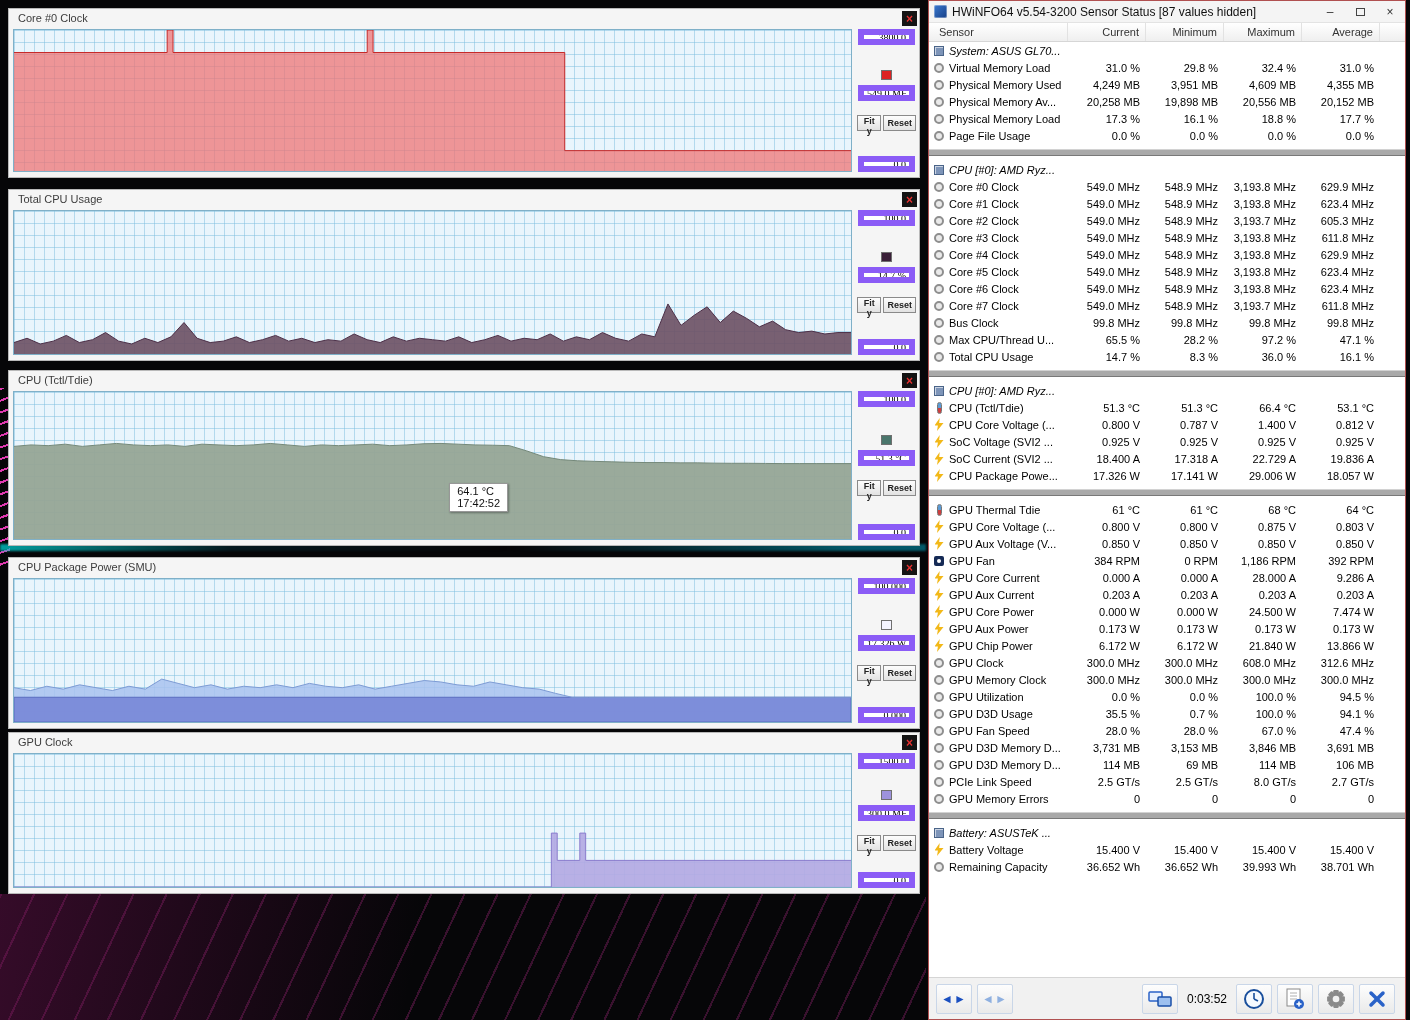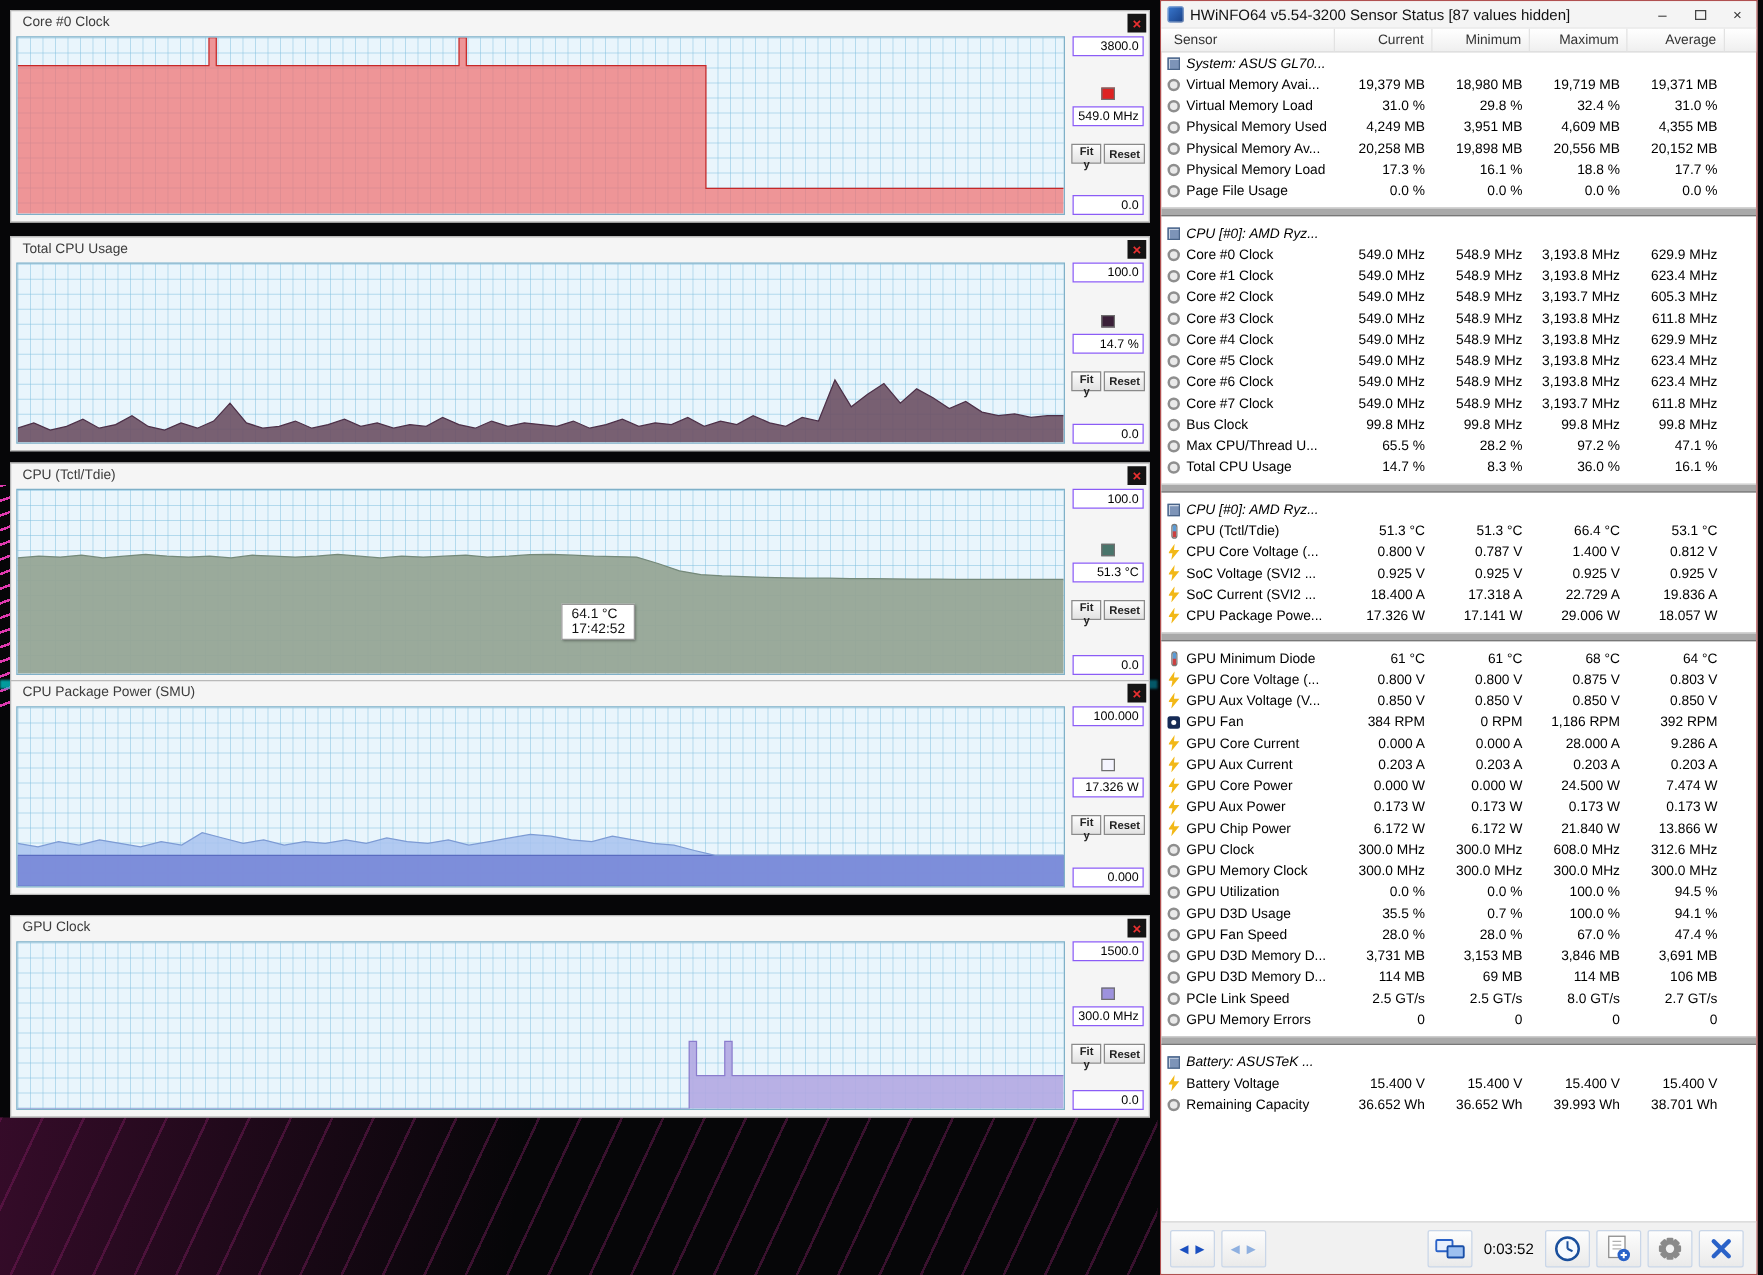--- a/index.html
+++ b/index.html
@@ -24,22 +24,22 @@
   .gp-close { position:absolute; top:2px; right:2px; width:15px; height:15px; background:#141414;
     display:flex; align-items:center; justify-content:center; cursor:pointer; }
   .gp-close-x { color:#e83030; font-size:12px; font-weight:bold; line-height:1; }
   .gp-body { position:absolute; top:20px; left:4px; right:3px; bottom:5px; display:flex; }
   .gp-plot { flex:1; position:relative; border:1px solid #7fb0c8; background-color:#e9f5fc;
     background-image:linear-gradient(to right, rgba(125,190,222,.5) 1px, transparent 1px),
                      linear-gradient(to bottom, rgba(125,190,222,.5) 1px, transparent 1px);
     background-size:10px 12px; overflow:hidden; }
   .graph-svg { position:absolute; left:0; top:0; width:100%; height:100%; display:block; }
   .gp-side { width:64px; display:flex; flex-direction:column; align-items:center; padding-left:5px; }
-  .gp-box { width:57px; height:16px; font-size:10px; font-family:Liberation Sans, sans-serif; text-align:right;
-    border:1px solid #8b5cf6; background:#fff; padding:0 3px; }
+  .gp-box { width:57px; height:16px; font-size:10px; font-family:Liberation Serif, serif; text-align:right;
+    border:6px solid #8b5cf6; background:#fff; padding:0 3px; }
   .gp-legend { width:11px; height:10px; border:1px solid #6f6f6f; margin-top:auto; }
   .gp-cur { margin-top:5px; }
   .gp-btns { margin-top:14px; display:flex; gap:2px; }
   .gp-btn { font-size:9px; font-family:inherit; height:16px; padding:0 3px; color:#222;
     border:1px solid #8a8a8a; background:linear-gradient(#fdfdfd,#e2e2e2); cursor:pointer;font-weight:bold; }
   .gp-min { margin-top:auto; }
   .graph-tooltip { position:absolute; background:#fff; border:1px solid #979797; z-index:6;
     box-shadow:1px 1px 2px rgba(0,0,0,.35); font-size:11px; color:#111; padding:1px 7px 2px 7px; white-space:nowrap; }
 
   
@@ -172,21 +172,21 @@
         <input class="gp-box gp-cur" readonly="" value="51.3 °C" style="">
         <div class="gp-btns">
           <button class="gp-btn">Fit y</button>
           <button class="gp-btn">Reset</button>
         </div>
         <input class="gp-box gp-min" readonly="" value="0.0" style="">
       </div>
     </div>
   </div>
 
-  <div class="graph-panel" style="top:544px;height:172px">
+  <div class="graph-panel" style="top:557px;height:172px">
     <div class="gp-title">CPU Package Power (SMU)</div>
     <div class="gp-close">
         <span class="gp-close-x">×</span>
       </div>
     <div class="gp-body">
       <div class="gp-plot">
         <svg class="graph-svg" viewBox="0 0 100 100" preserveAspectRatio="none">
             <polygon points="0,100 0.00,76.00 1.96,78.00 3.92,75.00 5.88,77.00 7.84,74.00 9.80,76.00 11.76,78.00 13.73,75.00 15.69,77.00 17.65,70.00 19.61,73.00 21.57,76.00 23.53,74.00 25.49,77.00 27.45,75.00 29.41,76.00 31.37,74.00 33.33,76.00 35.29,73.00 37.25,75.00 39.22,76.00 41.18,74.00 43.14,77.00 45.10,75.00 47.06,73.00 49.02,71.00 50.98,72.00 52.94,74.00 54.90,75.00 56.86,72.00 58.82,74.00 60.78,76.00 62.75,77.00 64.71,80.00 66.67,82.70 68.63,82.70 70.59,82.70 72.55,82.70 74.51,82.70 76.47,82.70 78.43,82.70 80.39,82.70 82.35,82.70 84.31,82.70 86.27,82.70 88.24,82.70 90.20,82.70 92.16,82.70 94.12,82.70 96.08,82.70 98.04,82.70 100.00,82.70 100,100" fill="rgba(168,194,238,0.85)"></polygon>
             <polygon points="0,100 0,82.70 100,82.70 100,100" fill="rgba(122,138,216,0.95)" stroke="#5a6cc0" vector-effect="non-scaling-stroke"></polygon>
             <polyline points="0.00,76.00 1.96,78.00 3.92,75.00 5.88,77.00 7.84,74.00 9.80,76.00 11.76,78.00 13.73,75.00 15.69,77.00 17.65,70.00 19.61,73.00 21.57,76.00 23.53,74.00 25.49,77.00 27.45,75.00 29.41,76.00 31.37,74.00 33.33,76.00 35.29,73.00 37.25,75.00 39.22,76.00 41.18,74.00 43.14,77.00 45.10,75.00 47.06,73.00 49.02,71.00 50.98,72.00 52.94,74.00 54.90,75.00 56.86,72.00 58.82,74.00 60.78,76.00 62.75,77.00 64.71,80.00 66.67,82.70 68.63,82.70 70.59,82.70 72.55,82.70 74.51,82.70 76.47,82.70 78.43,82.70 80.39,82.70 82.35,82.70 84.31,82.70 86.27,82.70 88.24,82.70 90.20,82.70 92.16,82.70 94.12,82.70 96.08,82.70 98.04,82.70 100.00,82.70" fill="none" stroke="#7d9bd4" vector-effect="non-scaling-stroke"></polyline>
@@ -255,30 +255,20 @@
         <div class="row group-row">
           <span class="cell icon-cell">
             <span class="ic ic-chip"></span>
           </span>
           <span class="cell group-name">System: ASUS GL70...</span>
         </div>
         <div class="row sensor-row">
           <span class="cell icon-cell">
             <span class="ic ic-gauge"></span>
           </span>
-          <span class="cell name-cell">Virtual Memory Avai...</span>
-          <span class="cell val-cell">19,379 MB</span>
-          <span class="cell val-cell">18,980 MB</span>
-          <span class="cell val-cell">19,719 MB</span>
-          <span class="cell val-cell">19,371 MB</span>
-        </div>
-        <div class="row sensor-row">
-          <span class="cell icon-cell">
-            <span class="ic ic-gauge"></span>
-          </span>
           <span class="cell name-cell">Virtual Memory Load</span>
           <span class="cell val-cell">31.0 %</span>
           <span class="cell val-cell">29.8 %</span>
           <span class="cell val-cell">32.4 %</span>
           <span class="cell val-cell">31.0 %</span>
         </div>
         <div class="row sensor-row">
           <span class="cell icon-cell">
             <span class="ic ic-gauge"></span>
           </span>
@@ -490,21 +480,21 @@
           <span class="cell val-cell">17.326 W</span>
           <span class="cell val-cell">17.141 W</span>
           <span class="cell val-cell">29.006 W</span>
           <span class="cell val-cell">18.057 W</span>
         </div>
         <div class="group-sep"></div>
         <div class="row sensor-row">
           <span class="cell icon-cell">
             <span class="ic ic-temp"></span>
           </span>
-          <span class="cell name-cell">GPU Minimum Diode</span>
+          <span class="cell name-cell">GPU Thermal Tdie</span>
           <span class="cell val-cell">61 °C</span>
           <span class="cell val-cell">61 °C</span>
           <span class="cell val-cell">68 °C</span>
           <span class="cell val-cell">64 °C</span>
         </div>
         <div class="row sensor-row">
           <span class="cell icon-cell">
             <span class="ic ic-power"></span>
           </span>
           <span class="cell name-cell">GPU Core Voltage (...</span>

